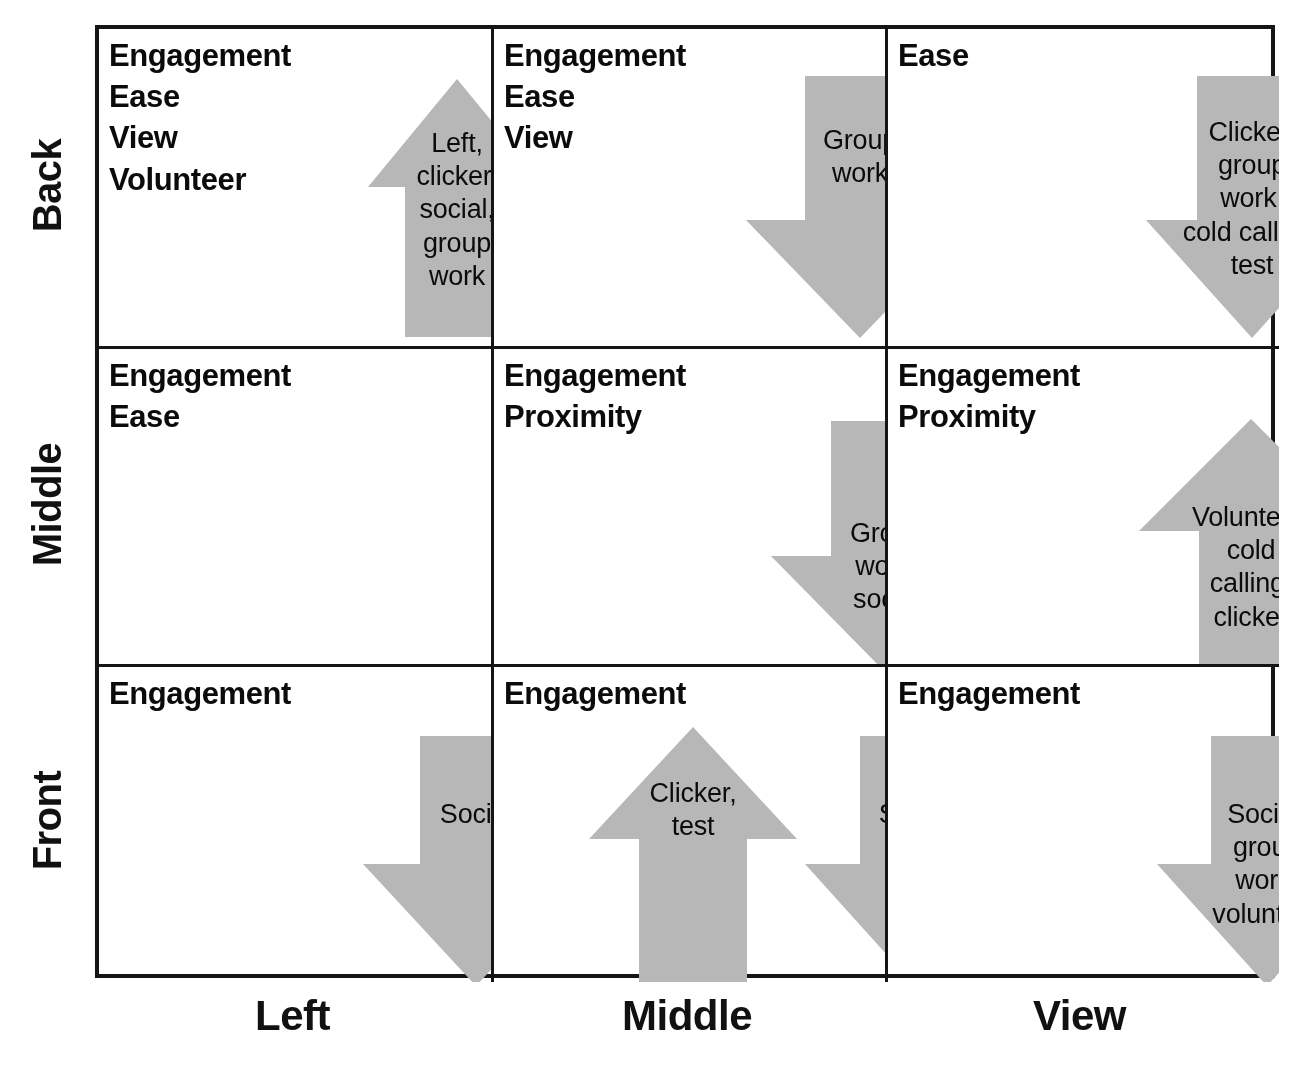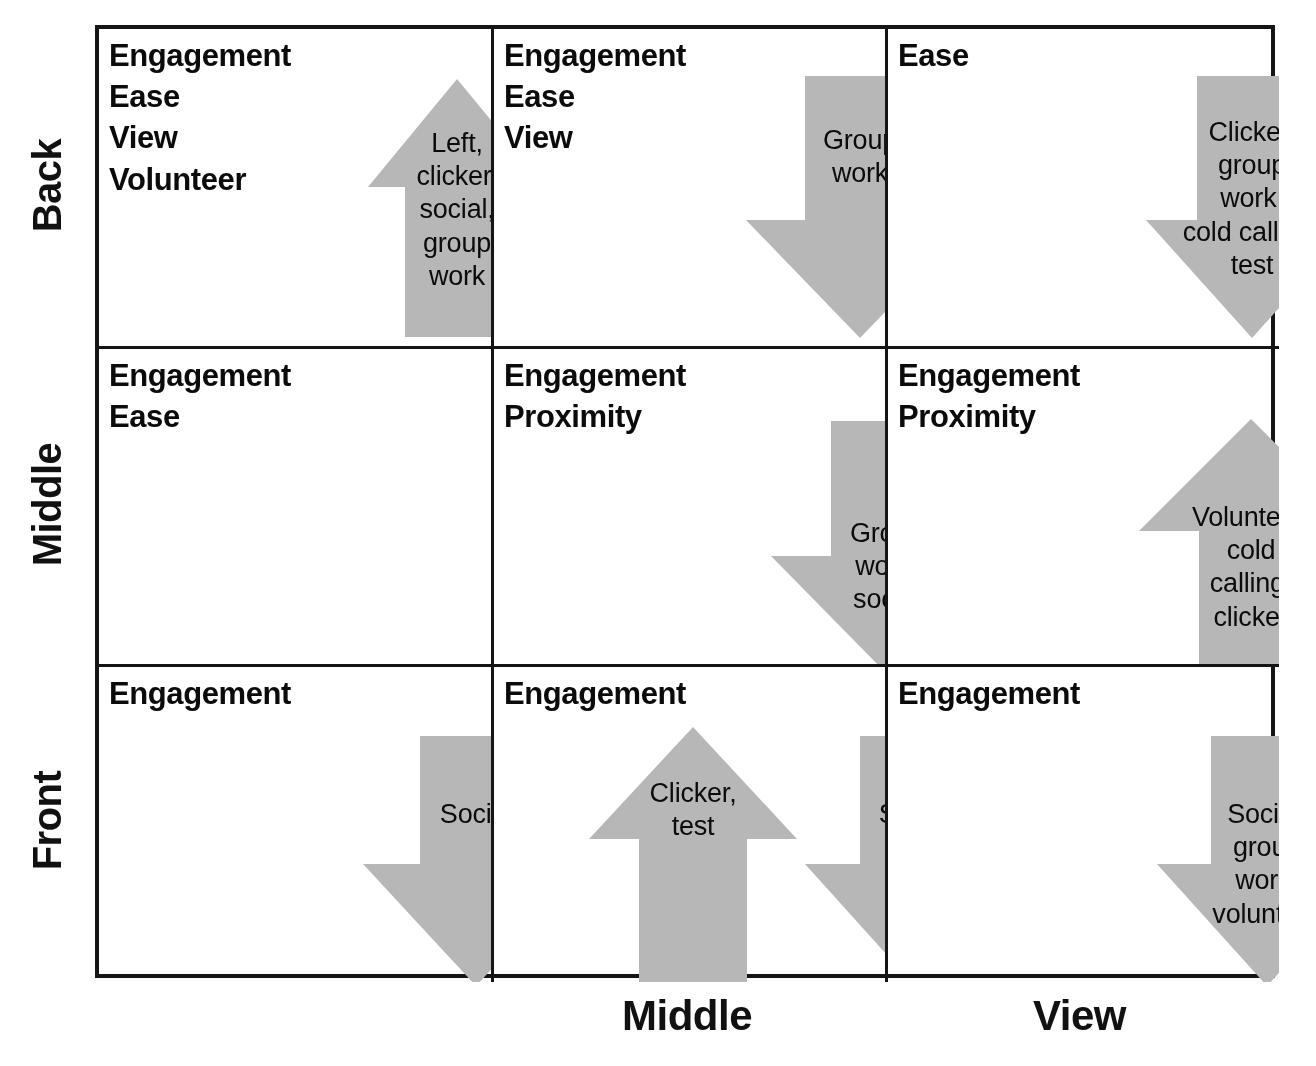--- a/index.html
+++ b/index.html
@@ -120,20 +120,21 @@
   <div class="row-label" style="top:25px; height:320px;">
     <span>Back</span>
   </div>
   <div class="row-label" style="top:345px; height:318px;">
     <span>Middle</span>
   </div>
   <div class="row-label" style="top:663px; height:315px;">
     <span>Front</span>
   </div>
 
+  <div class="col-label" style="left:95px; width:395px;">Left</div>
   <div class="col-label" style="left:490px; width:394px;">Middle</div>
   <div class="col-label" style="left:884px; width:391px;">View</div>
 
   <div id="grid">
     <div class="cell">
         <div class="cell-tags">
           <div>Engagement</div>
           <div>Ease</div>
           <div>View</div>
           <div>Volunteer</div>

